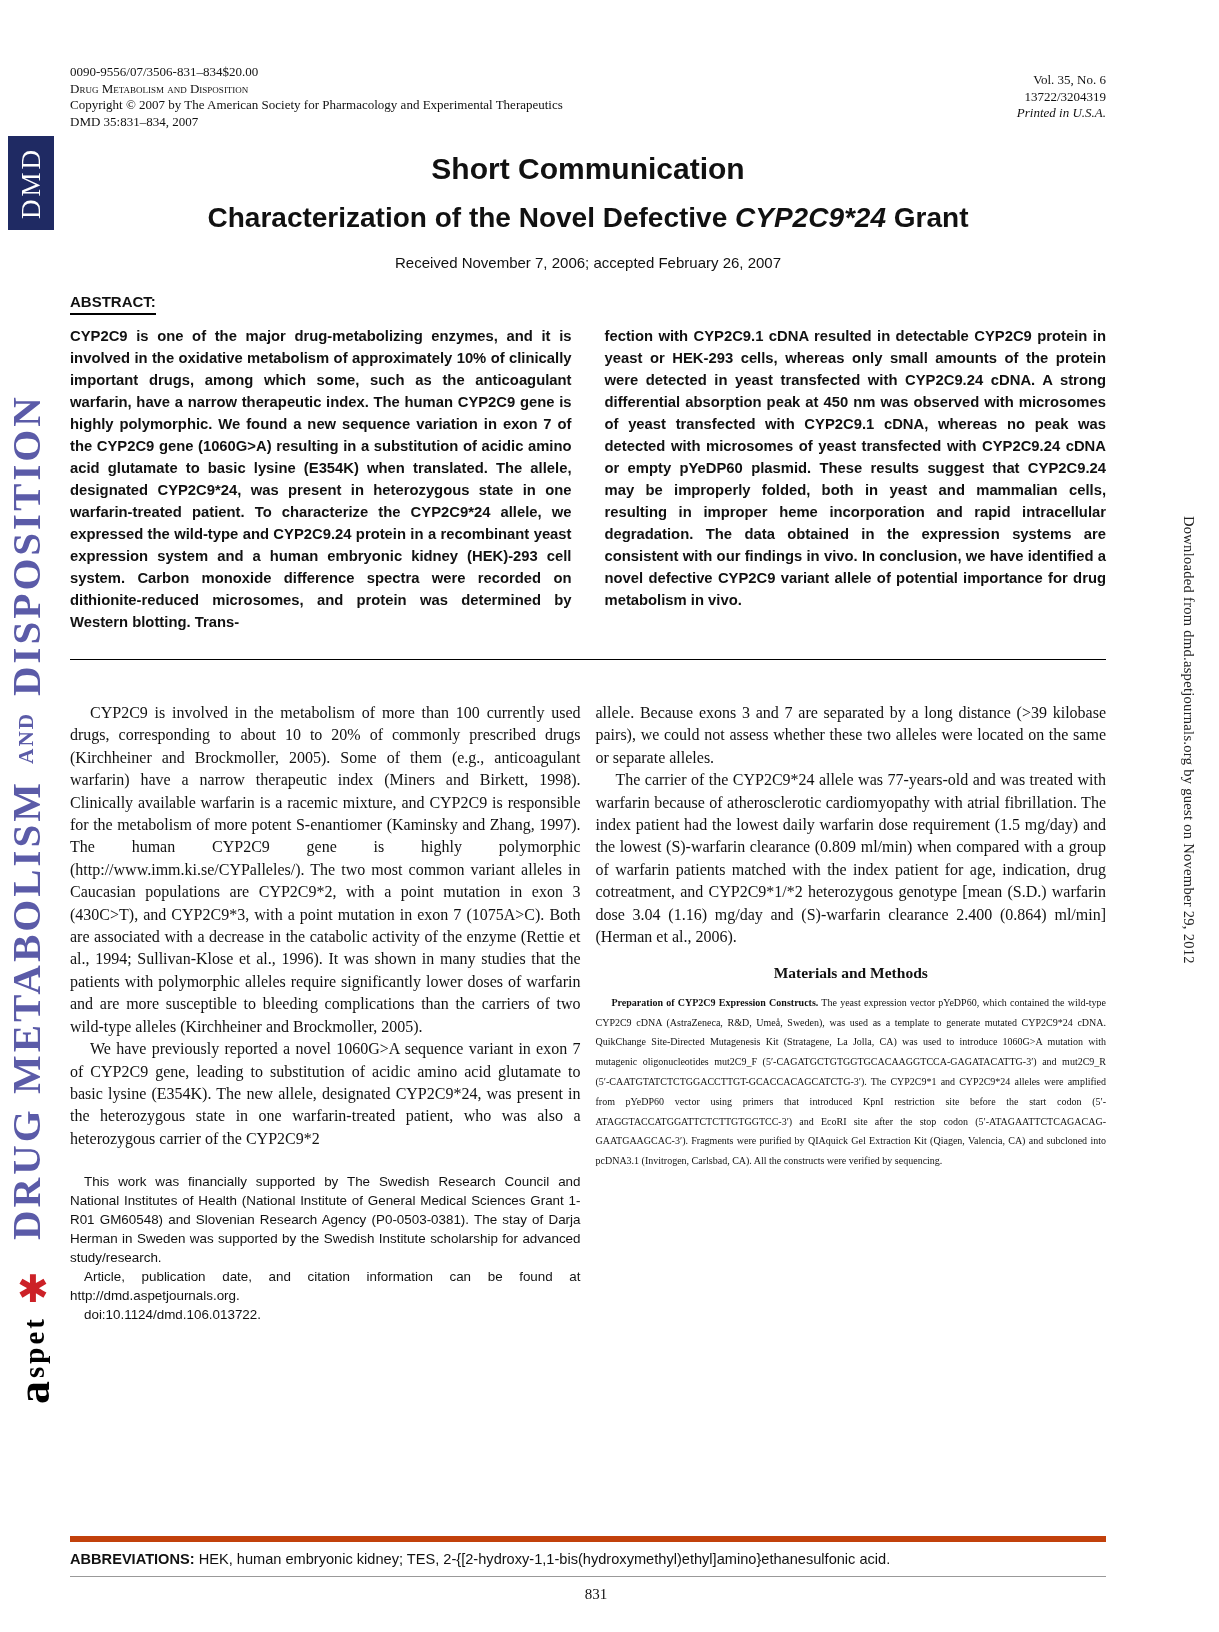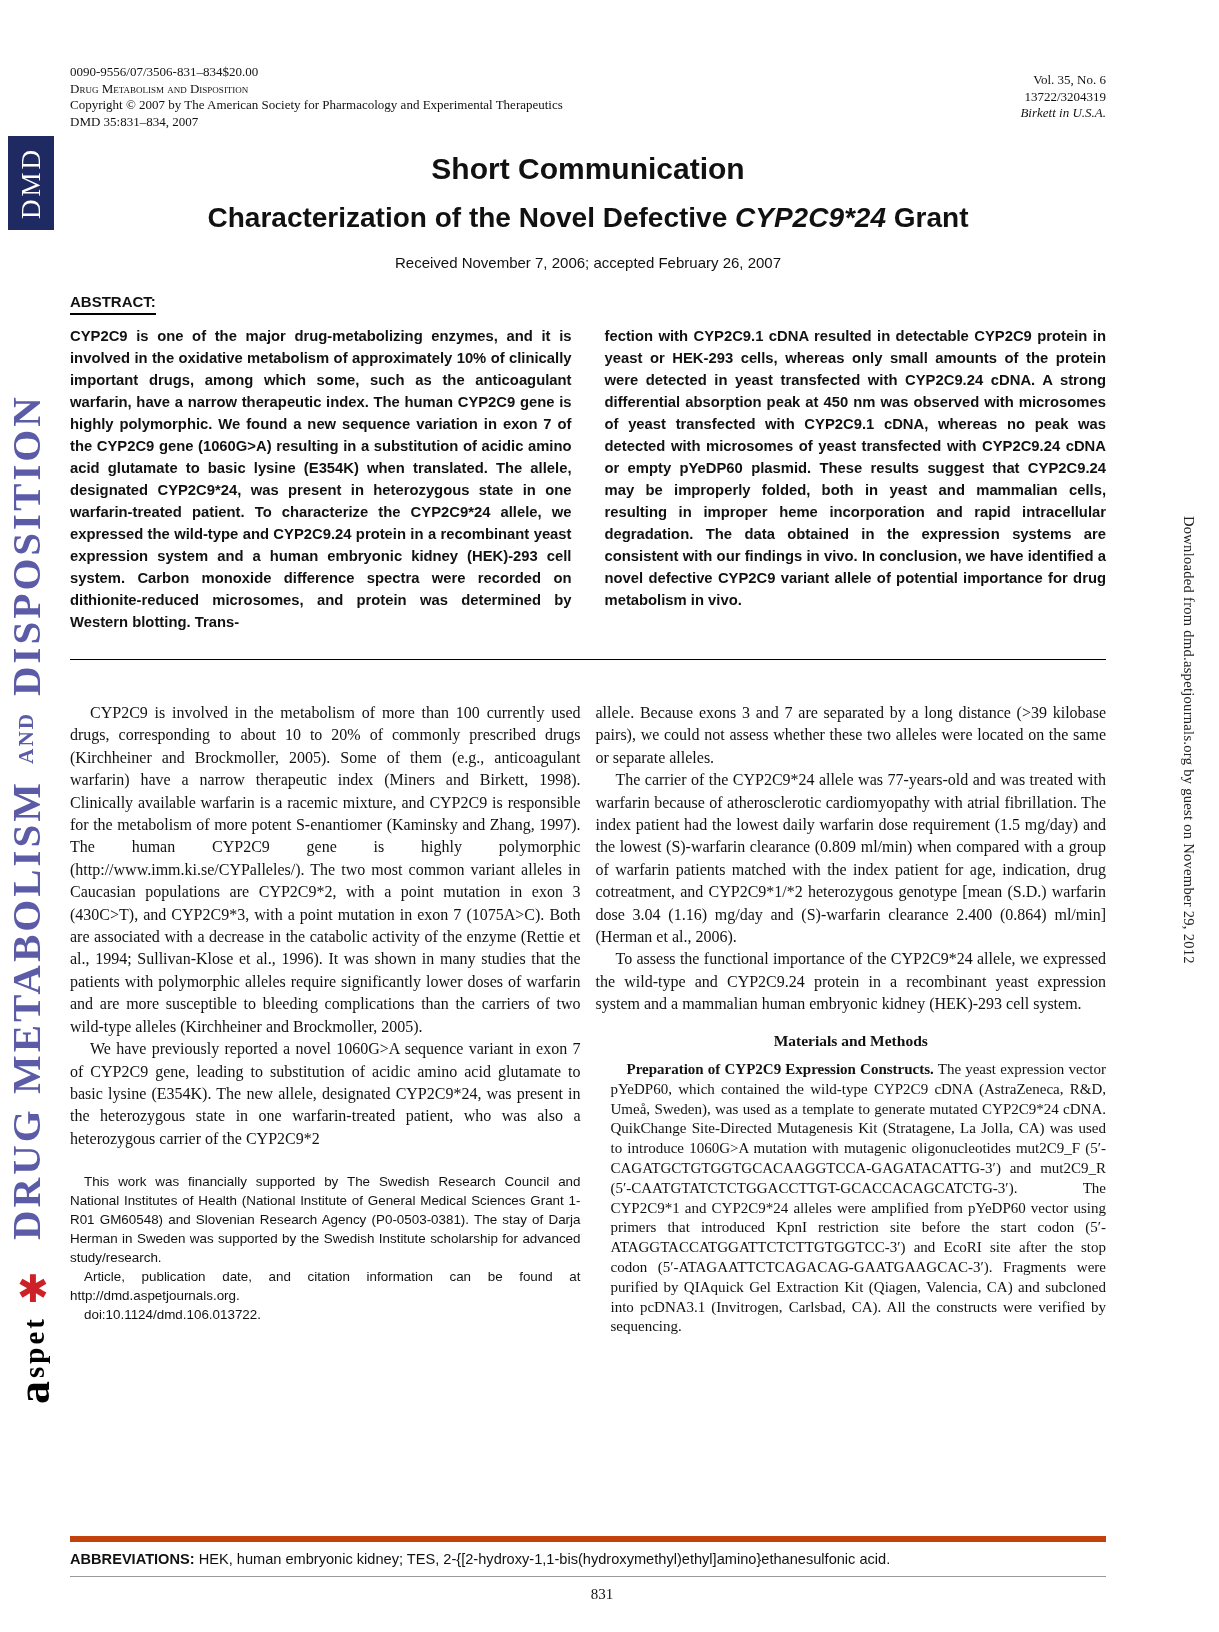--- a/index.html
+++ b/index.html
@@ -73,30 +73,30 @@
   .col { flex:1; font-size:16px; line-height:22.4px; text-align:justify; }
   .col p { text-indent:20px; }
   .col p.noindent { text-indent:0; }
 
   .footnote { margin-top:22px; font-family:"Liberation Sans", sans-serif;
               font-size:13.4px; line-height:19px; text-align:justify; }
   .footnote p { text-indent:14px; }
 
   .methods-heading { text-align:center; font-weight:bold; font-size:15.5px;
                      margin:14px 0 8px; }
-  .methods { font-size:15px; line-height:19.8px; text-align:justify; text-indent:16px;margin-left:15px; }
+  .methods { font-size:10px; line-height:19.8px; text-align:justify; text-indent:16px; }
   .methods .lead { font-weight:bold; }
 
   .abbrev {
     position:absolute; left:70px; width:1036px; top:1536px;
     border-top:6px solid #c2410c; border-bottom:1px solid #999;
     padding:9px 0; font-family:"Liberation Sans", sans-serif; font-size:14.6px;
   }
   .abbrev .label { font-weight:bold; }
-  .page-number { position:absolute; left:84px; width:1036px; top:1586px;
+  .page-number { position:absolute; left:78px; width:1036px; top:1586px;
                  text-align:center; font-size:15px; }
 </style>
 </head>
 <body>
 
 <div class="page">
 
   <div class="dmd-logo">
     <span>DMD</span>
   </div>
@@ -119,21 +119,21 @@
     <div class="masthead">
       <div class="left">
         <div>0090-9556/07/3506-831–834$20.00</div>
         <div class="smallcaps">Drug Metabolism and Disposition</div>
         <div>Copyright © 2007 by The American Society for Pharmacology and Experimental Therapeutics</div>
         <div>DMD 35:831–834, 2007</div>
       </div>
       <div class="right">
         <div>Vol. 35, No. 6</div>
         <div>13722/3204319</div>
-        <div class="italic">Birkett in U.S.A.</div>
+        <div class="italic">Printed in U.S.A.</div>
       </div>
     </div>
 
     <div class="section-title">Short Communication</div>
 
     <div class="main-title">
       <span>Characterization of the Novel Defective </span><span class="italic">CYP2C9*24</span><span> Grant</span>
     </div>
 
     <div class="received">Received November 7, 2006; accepted February 26, 2007</div>
@@ -154,21 +154,20 @@
         <p>We have previously reported a novel 1060G&gt;A sequence variant in exon 7 of CYP2C9 gene, leading to substitution of acidic amino acid glutamate to basic lysine (E354K). The new allele, designated CYP2C9*24, was present in the heterozygous state in one warfarin-treated patient, who was also a heterozygous carrier of the CYP2C9*2</p>
         <div class="footnote">
           <p>This work was financially supported by The Swedish Research Council and National Institutes of Health (National Institute of General Medical Sciences Grant 1-R01 GM60548) and Slovenian Research Agency (P0-0503-0381). The stay of Darja Herman in Sweden was supported by the Swedish Institute scholarship for advanced study/research.</p>
           <p>Article, publication date, and citation information can be found at http://dmd.aspetjournals.org.</p>
           <p>doi:10.1124/dmd.106.013722.</p>
         </div>
       </div>
       <div class="col">
         <p class="noindent">allele. Because exons 3 and 7 are separated by a long distance (&gt;39 kilobase pairs), we could not assess whether these two alleles were located on the same or separate alleles.</p>
         <p>The carrier of the CYP2C9*24 allele was 77-years-old and was treated with warfarin because of atherosclerotic cardiomyopathy with atrial fibrillation. The index patient had the lowest daily warfarin dose requirement (1.5 mg/day) and the lowest (S)-warfarin clearance (0.809 ml/min) when compared with a group of warfarin patients matched with the index patient for age, indication, drug cotreatment, and CYP2C9*1/*2 heterozygous genotype [mean (S.D.) warfarin dose 3.04 (1.16) mg/day and (S)-warfarin clearance 2.400 (0.864) ml/min] (Herman et al., 2006).</p>
-        <p>To assess the functional importance of the CYP2C9*24 allele, we expressed the wild-type and CYP2C9.24 protein in a recombinant yeast expression system and a mammalian human embryonic kidney (HEK)-293 cell system.</p>
         <div class="methods-heading">Materials and Methods</div>
         <div class="methods">
           <span class="lead">Preparation of CYP2C9 Expression Constructs.</span><span> The yeast expression vector pYeDP60, which contained the wild-type CYP2C9 cDNA (AstraZeneca, R&amp;D, Umeå, Sweden), was used as a template to generate mutated CYP2C9*24 cDNA. QuikChange Site-Directed Mutagenesis Kit (Stratagene, La Jolla, CA) was used to introduce 1060G&gt;A mutation with mutagenic oligonucleotides mut2C9_F (5′-CAGATGCTGTGGTGCACAAGGTCCA-GAGATACATTG-3′) and mut2C9_R (5′-CAATGTATCTCTGGACCTTGT-GCACCACAGCATCTG-3′). The CYP2C9*1 and CYP2C9*24 alleles were amplified from pYeDP60 vector using primers that introduced KpnI restriction site before the start codon (5′-ATAGGTACCATGGATTCTCTTGTGGTCC-3′) and EcoRI site after the stop codon (5′-ATAGAATTCTCAGACAG-GAATGAAGCAC-3′). Fragments were purified by QIAquick Gel Extraction Kit (Qiagen, Valencia, CA) and subcloned into pcDNA3.1 (Invitrogen, Carlsbad, CA). All the constructs were verified by sequencing.</span>
         </div>
       </div>
     </div>
   </div>
 
   <div class="abbrev">
     <span class="label">ABBREVIATIONS:</span><span> HEK, human embryonic kidney; TES, 2-{[2-hydroxy-1,1-bis(hydroxymethyl)ethyl]amino}ethanesulfonic acid.</span>

